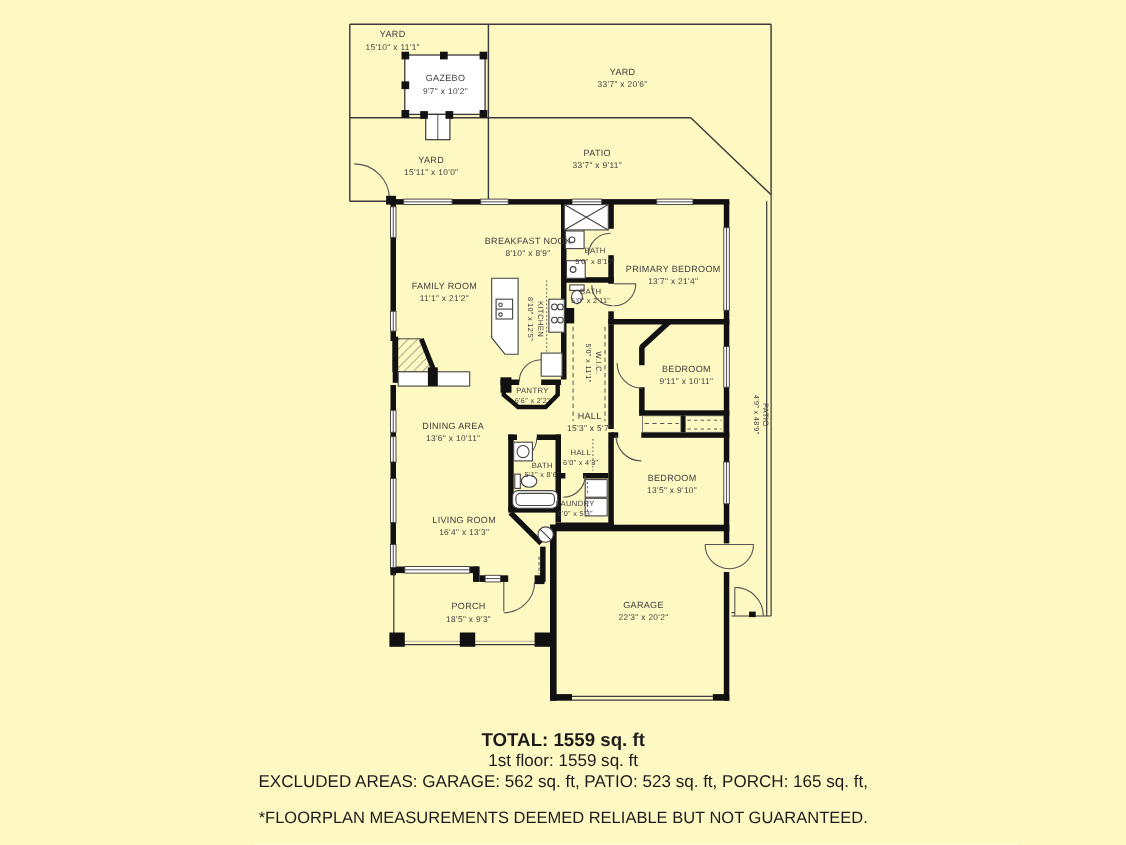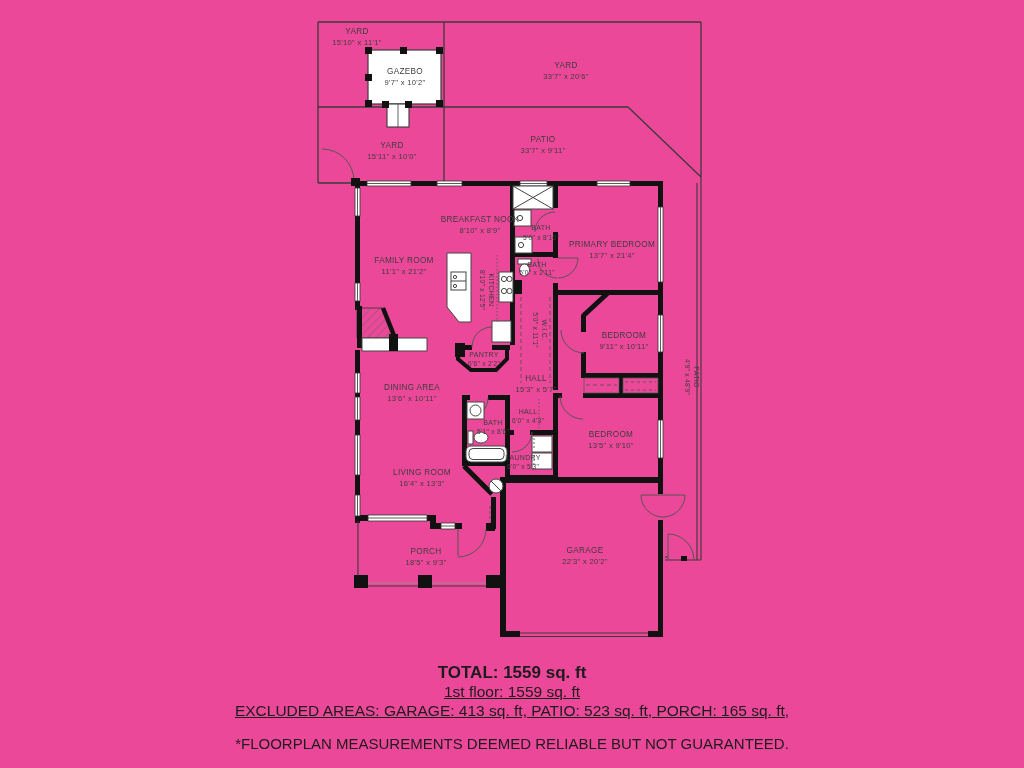--- a/index.html
+++ b/index.html
@@ -1,25 +1,25 @@
 <!DOCTYPE html>
 <html><head>
 <meta charset="utf-8">
 <style>
   html,body{margin:0;padding:0;background:#fff;}
-  #page{position:relative;width:1024px;height:768px;background:#ec4899;overflow:hidden;
+  #page{position:relative;width:1024px;height:768px;background:#fef9c3;overflow:hidden;
         font-family:"Liberation Sans", sans-serif;}
   svg text{font-family:"Liberation Sans", sans-serif;fill:#3d3d3d;letter-spacing:.3px;}
   .room-name{font-size:8.2px;}
   .room-dims{font-size:7.6px;}
   .room-name-sm{font-size:7px;}
   .room-dims-sm{font-size:6.6px;}
   #summary{position:absolute;left:0;top:662px;width:1024px;text-align:center;color:#1c1c1c;}
   #summary .total{font-size:17px;font-weight:bold;line-height:1.25;}
-  #summary .line{font-size:15.5px;line-height:1.22;text-decoration:underline;}
+  #summary .line{font-size:15.5px;line-height:1.22;}
   #summary .disclaimer{font-size:15px;margin-top:14px;font-weight:500;}
 </style>
 </head>
 <body>
 
 <div id="page">
 <svg width="1024" height="660" viewBox="0 0 1024 660">
   <defs>
     <pattern id="hatch" width="6" height="6" patternUnits="userSpaceOnUse" patternTransform="rotate(45)">
       <line x1="0" y1="0" x2="0" y2="6" stroke="#666" stroke-width="1"></line>
@@ -337,16 +337,16 @@
 
     <text class="room-name-sm" transform="rotate(90 694 377)" x="694" y="377">PATIO</text>
     <text class="room-dims-sm" transform="rotate(90 685 377)" x="685" y="377">4'9" x 48'9"</text>
   </g>
 </svg>
 
 
 <div id="summary">
   <div class="total">TOTAL: 1559 sq. ft</div>
   <div class="line">1st floor: 1559 sq. ft</div>
-  <div class="line">EXCLUDED AREAS: GARAGE: 413 sq. ft, PATIO: 523 sq. ft, PORCH: 165 sq. ft,</div>
+  <div class="line">EXCLUDED AREAS: GARAGE: 562 sq. ft, PATIO: 523 sq. ft, PORCH: 165 sq. ft,</div>
   <div class="disclaimer">*FLOORPLAN MEASUREMENTS DEEMED RELIABLE BUT NOT GUARANTEED.</div>
 </div>
 </div>
 
 </body></html>

